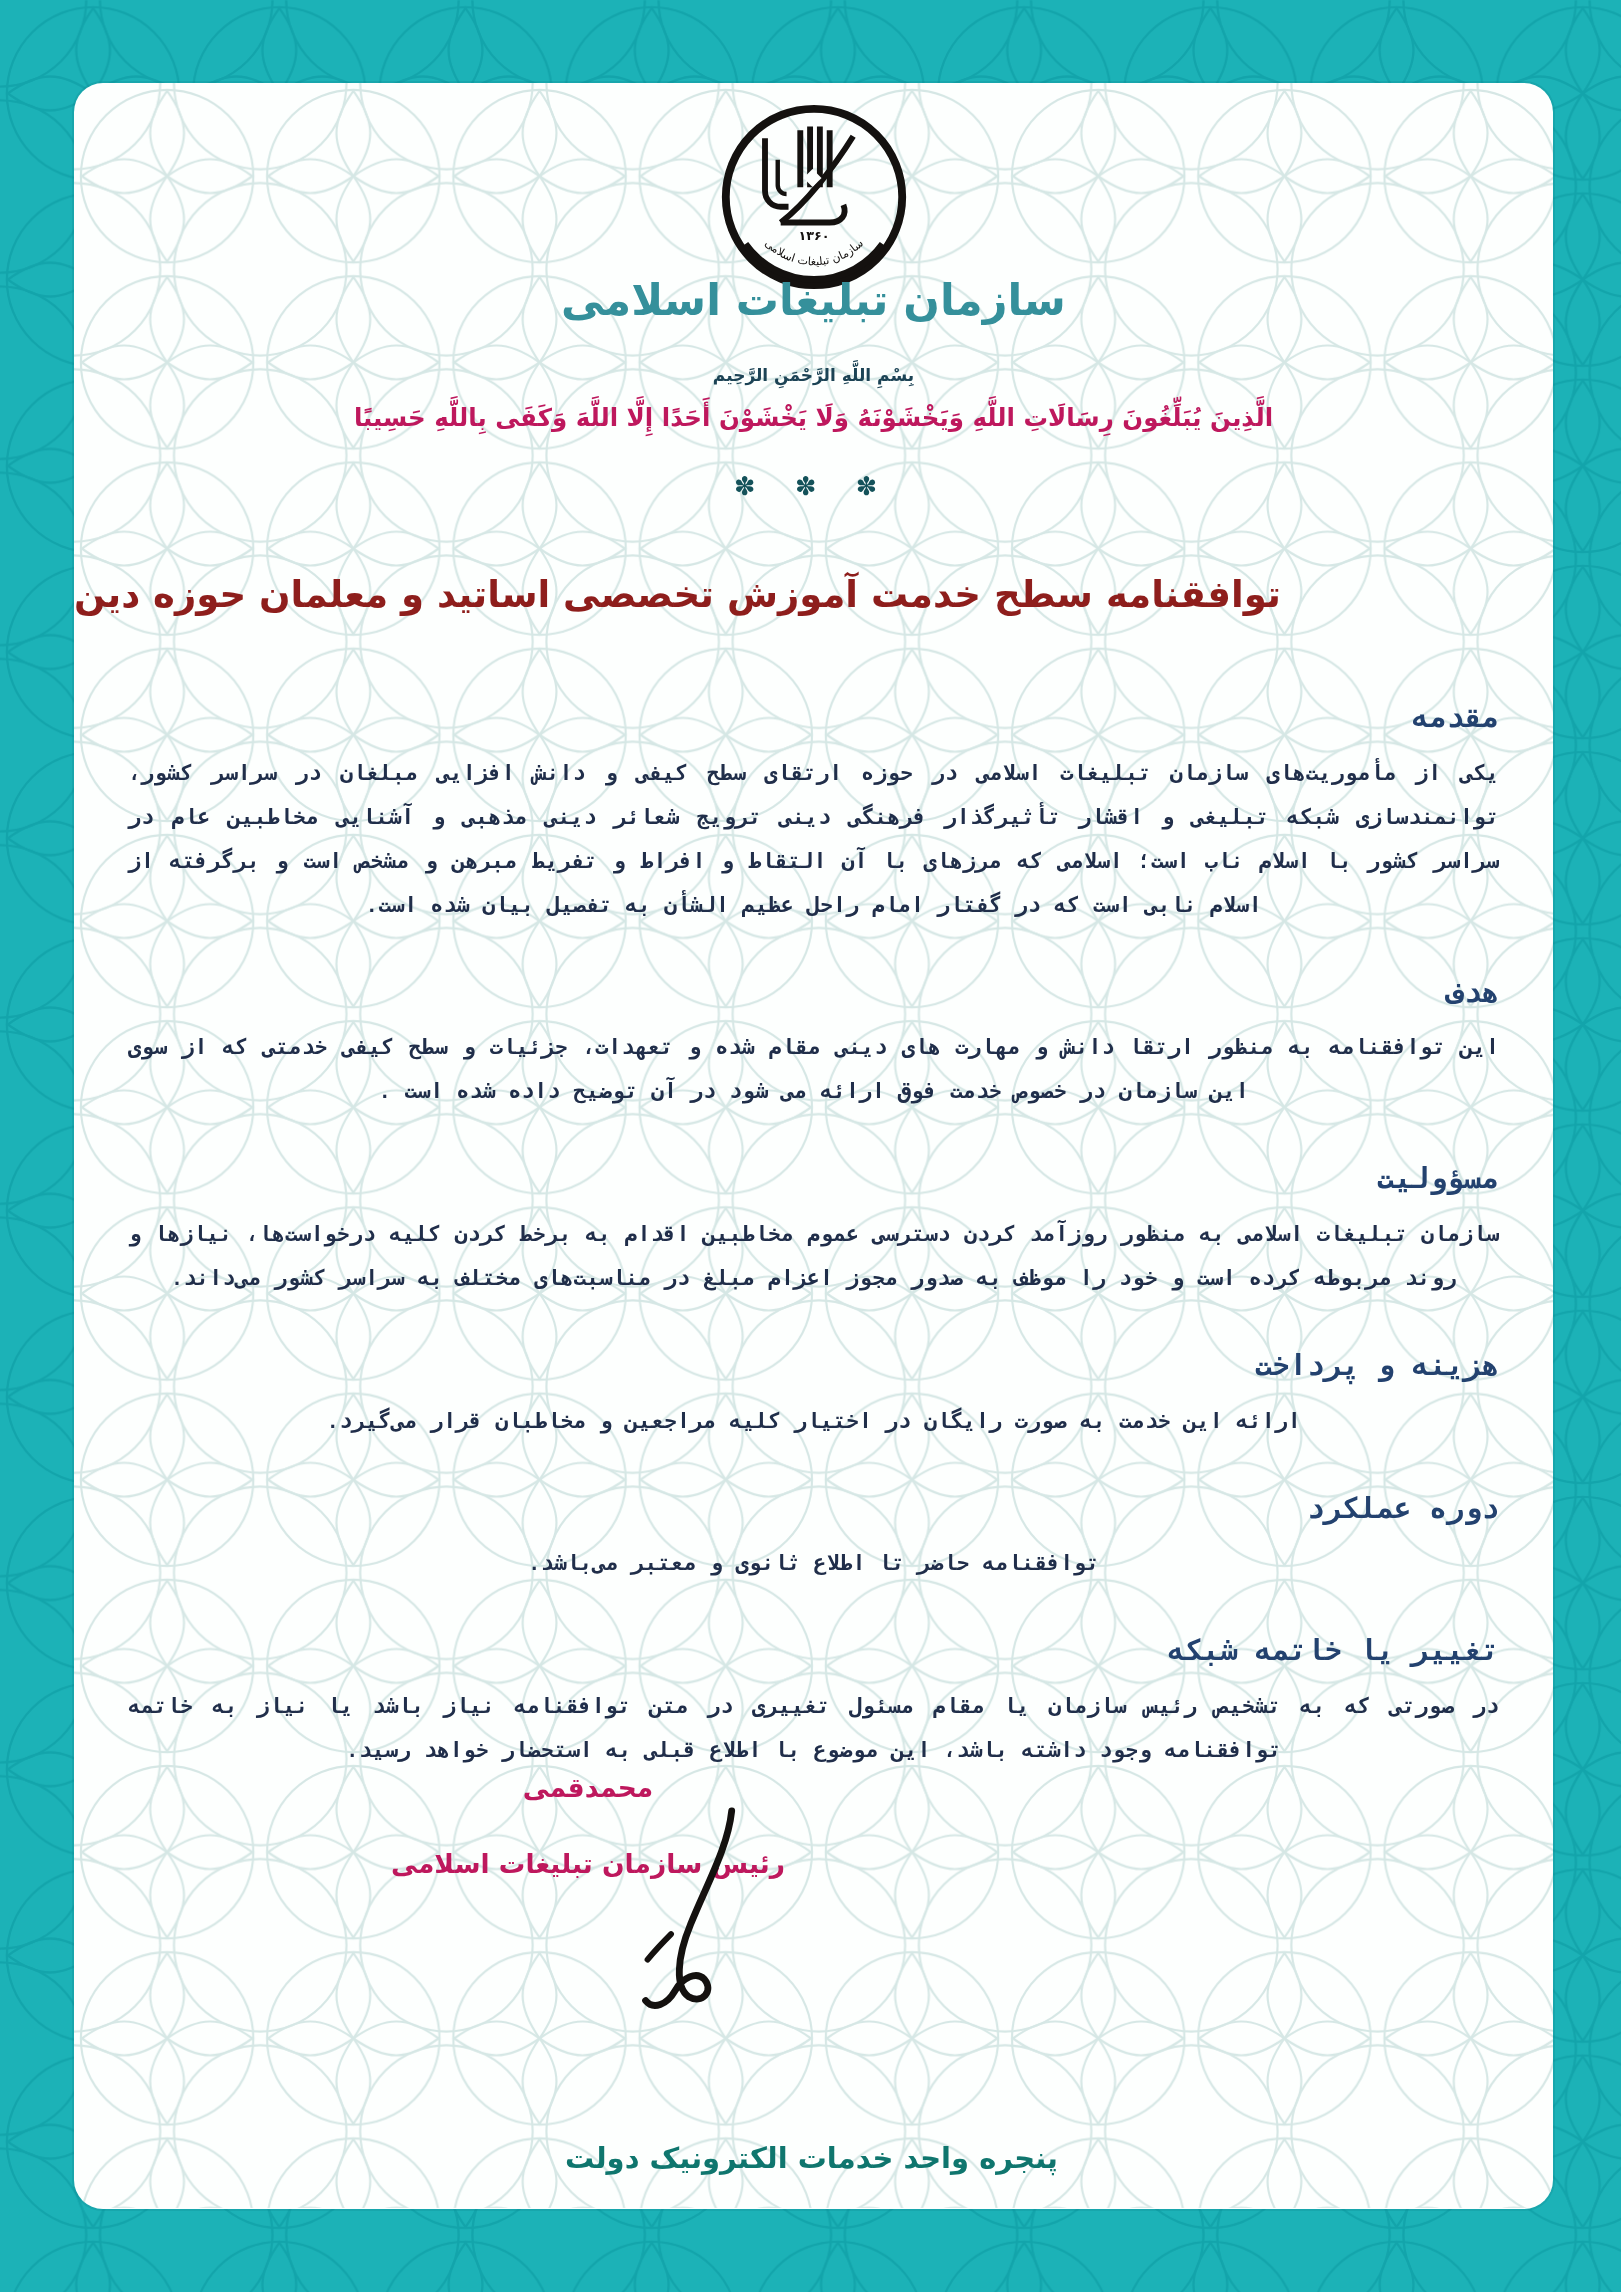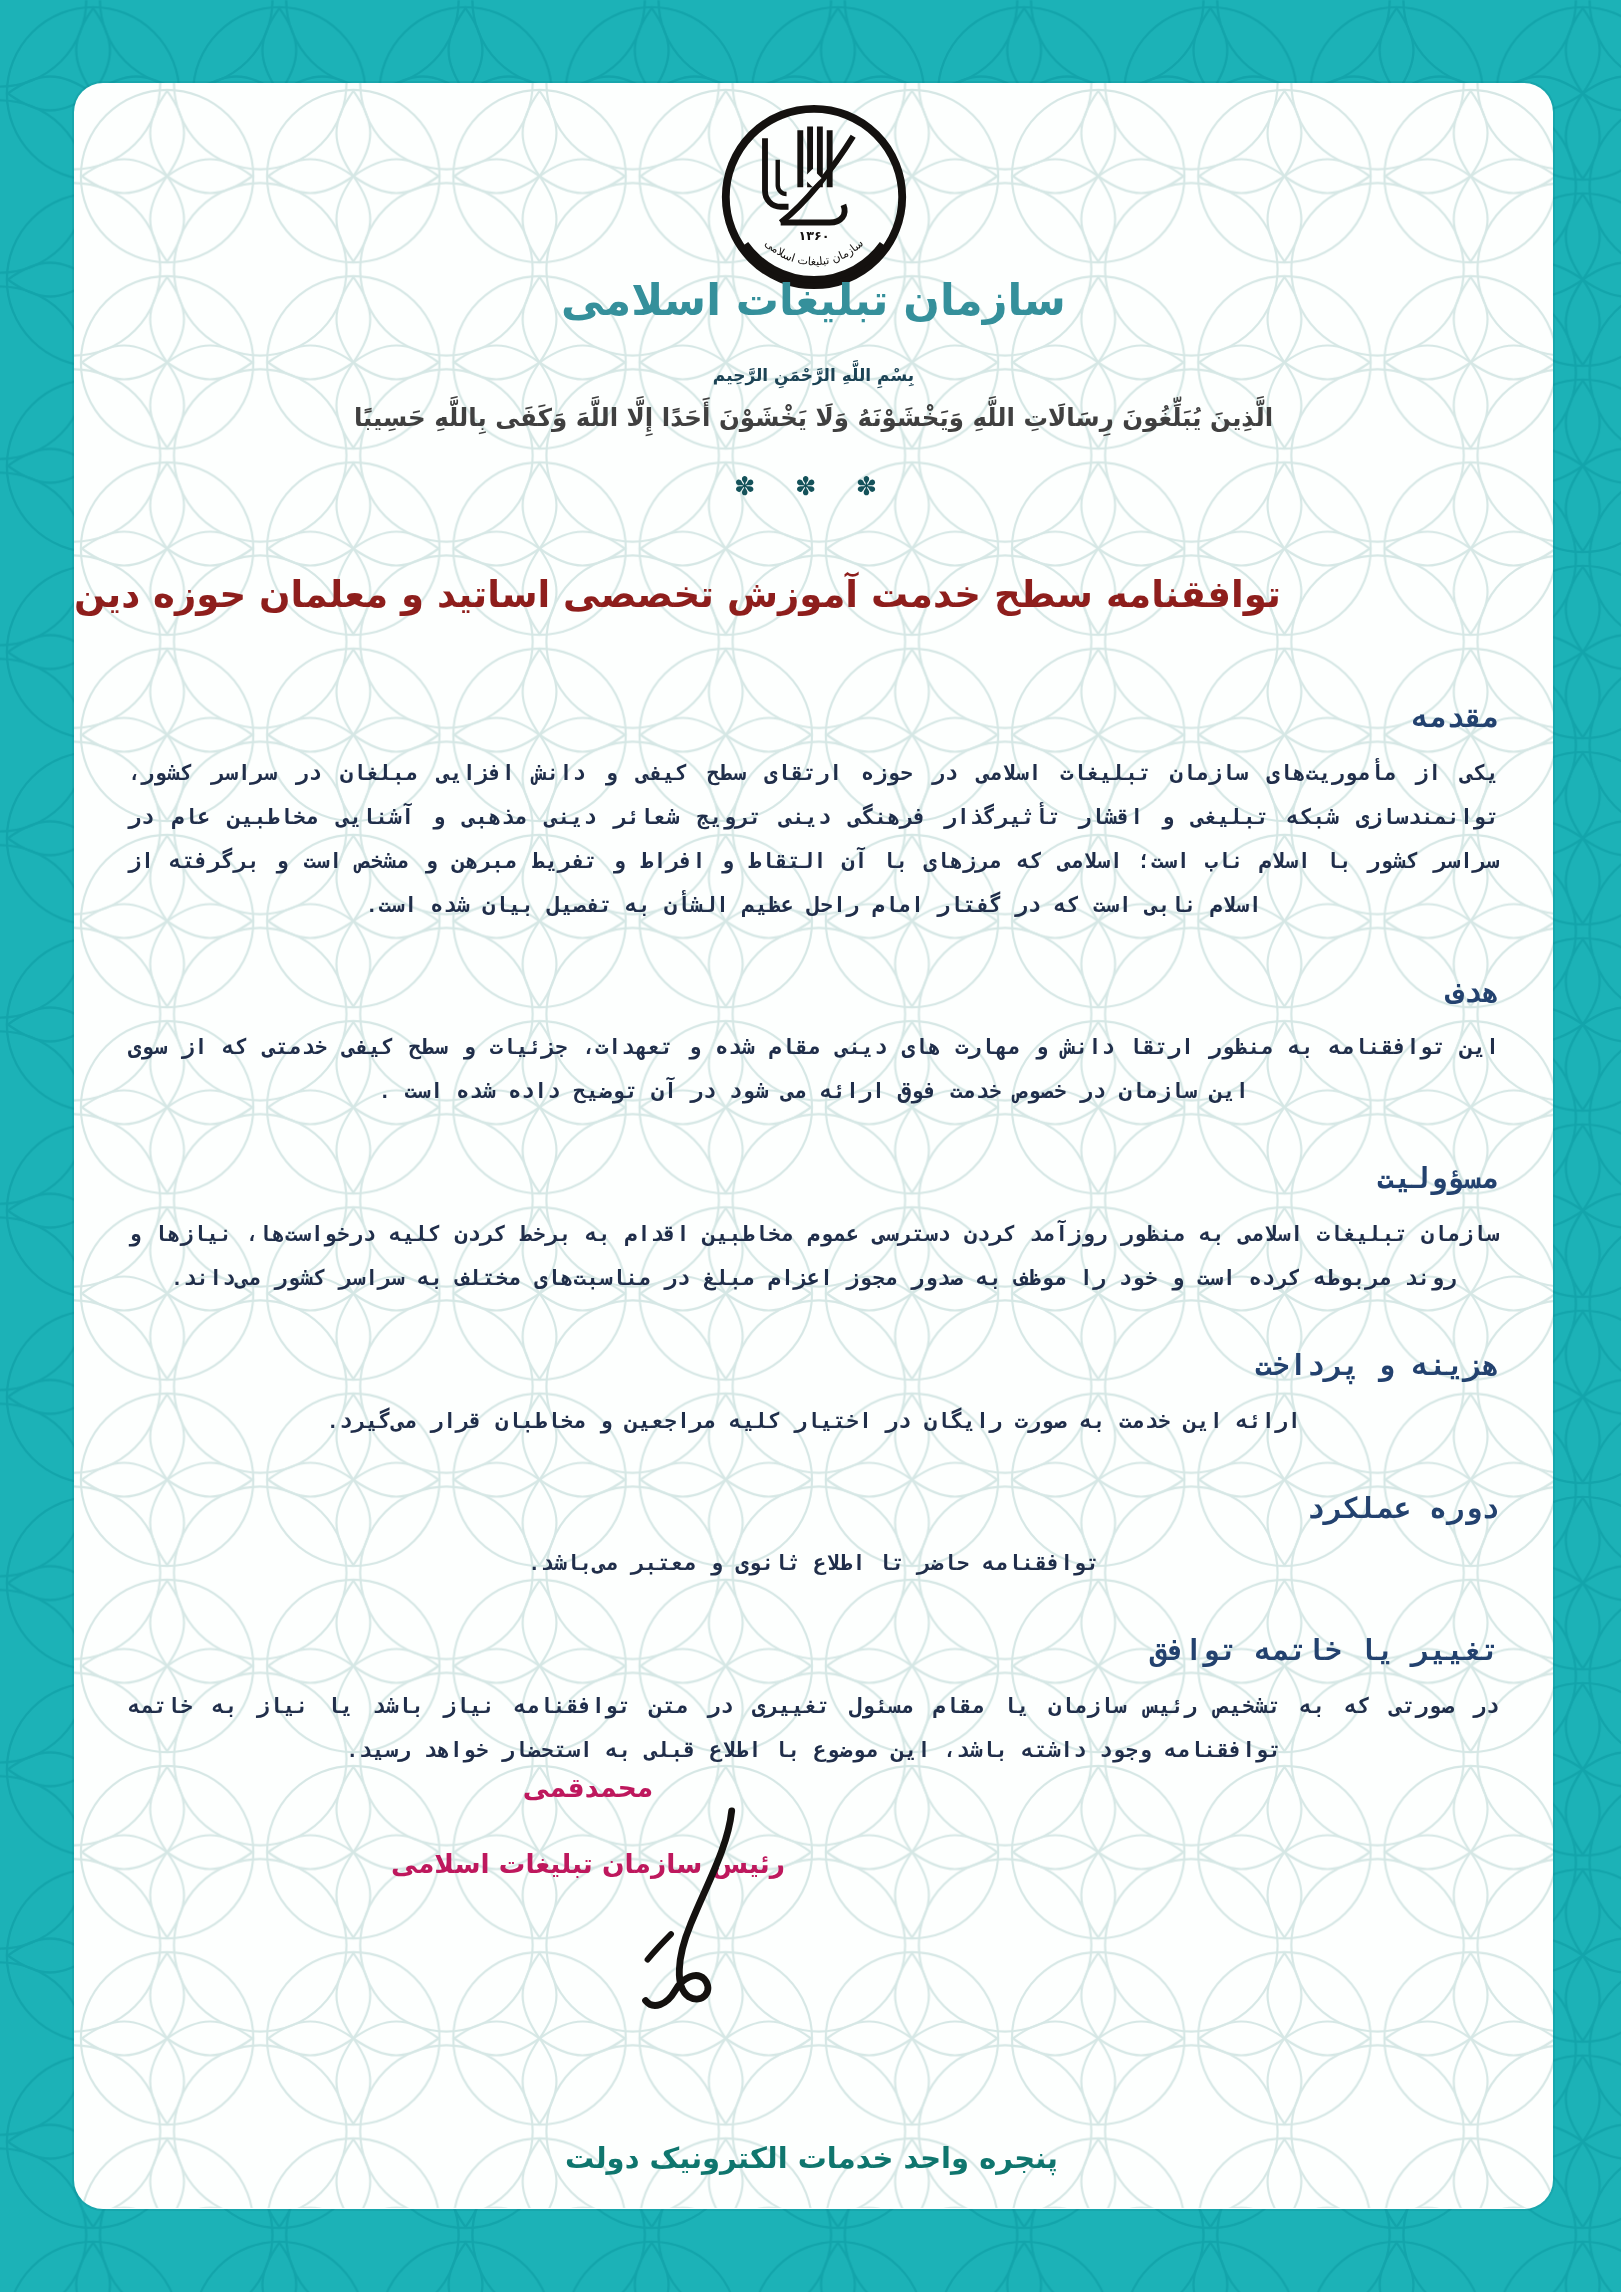--- a/index.html
+++ b/index.html
@@ -22,21 +22,21 @@
   .calligraphy{
     position:absolute;top:192px;left:0;right:0;text-align:center;
     font-size:43px;font-weight:bold;color:#35909b;letter-spacing:-1px;
   }
   .bismillah{
     position:absolute;top:282px;left:0;right:0;text-align:center;
     font-size:17px;font-weight:bold;color:#1c4355;
   }
   .verse{
     position:absolute;top:320px;left:0;right:0;text-align:center;
-    font-size:24.5px;font-weight:bold;color:#404040;
+    font-size:24.5px;font-weight:bold;color:#be185d;
   }
   .ornament{
     position:absolute;top:388px;left:0;right:0;text-align:center;
     font-size:25.5px;color:#14525a;letter-spacing:15.7px;
   }
   .title{
     position:absolute;top:490px;left:0;right:0;text-align:left;margin:0;
     font-size:37px;font-weight:bold;color:#8e1e1c;
   }
   .sections{position:absolute;top:617px;left:54px;right:54px;}
@@ -160,21 +160,21 @@
         </section>
         <section class="section">
           <h2>هزینه و پرداخت</h2>
           <p>ارائه این خدمت به صورت رایگان در اختیار کلیه مراجعین و مخاطبان قرار می‌گیرد.</p>
         </section>
         <section class="section">
           <h2>دوره عملکرد</h2>
           <p>توافقنامه حاضر تا اطلاع ثانوی و معتبر می‌باشد.</p>
         </section>
         <section class="section">
-          <h2>تغییر یا خاتمه توافق</h2>
+          <h2>تغییر یا خاتمه شبکه</h2>
           <p>در صورتی که به تشخیص رئیس سازمان یا مقام مسئول تغییری در متن توافقنامه نیاز باشد یا نیاز به خاتمه توافقنامه وجود داشته باشد، این موضوع با اطلاع قبلی به استحضار خواهد رسید.</p>
         </section>
       </div>
 
       <div class="signature">
         <div class="sig-name">محمدقمی</div>
         <svg class="sig-mark" width="147" height="225" viewBox="0 0 150 230">
           <g fill="none" stroke="#14110f" stroke-linecap="round">
             <path d="M112 6 C108 44 86 82 70 122 C56 156 54 186 68 196 C82 204 94 190 84 178 C76 170 62 176 54 190 C46 204 32 210 24 200" stroke-width="7"></path>
             <path d="M26 158 C36 146 42 140 50 132" stroke-width="6"></path>

